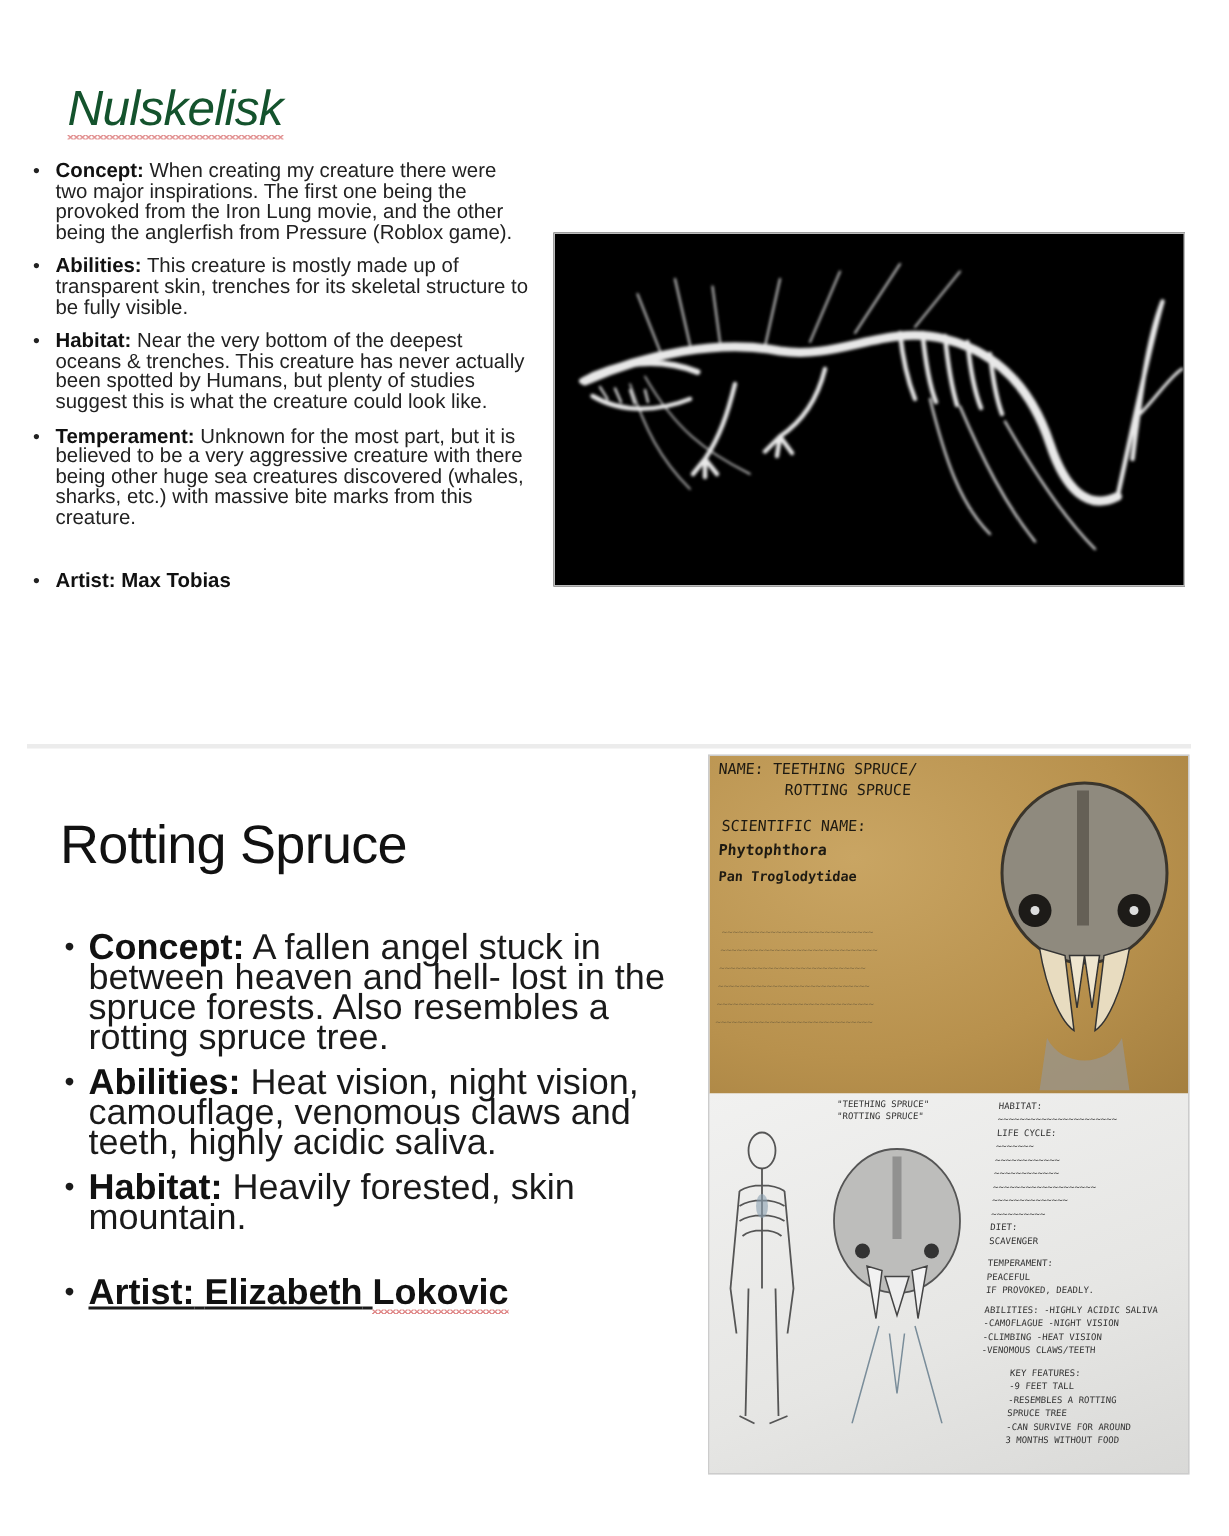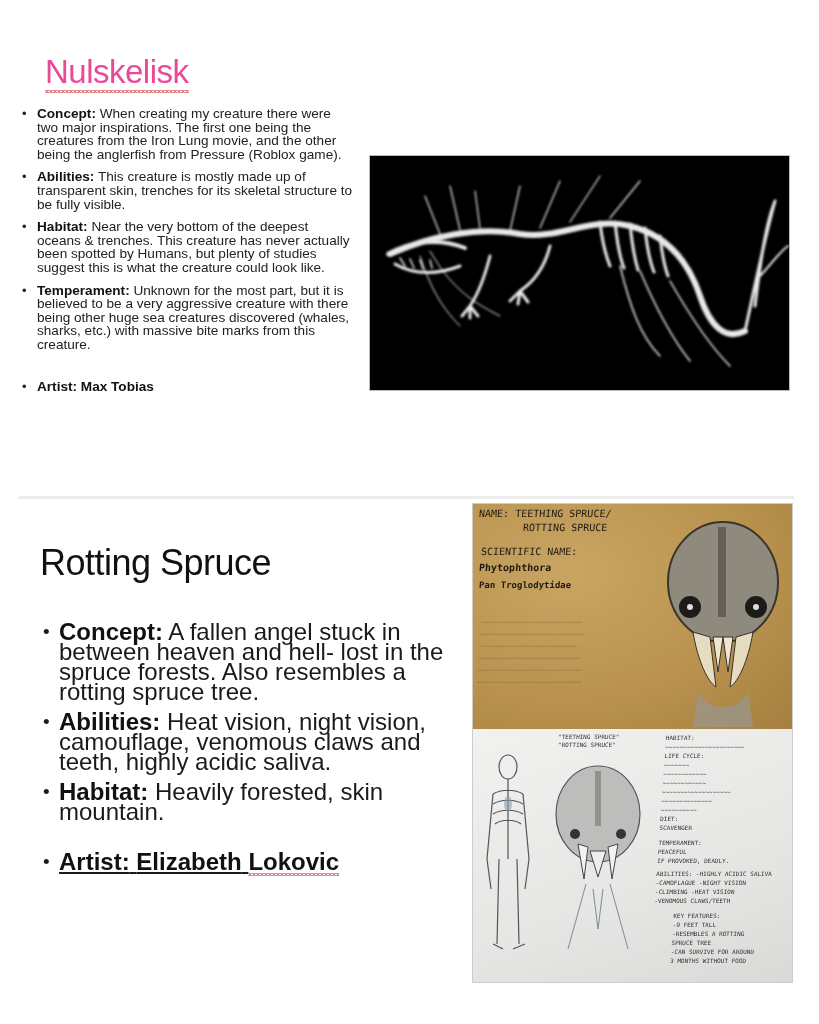--- a/index.html
+++ b/index.html
@@ -1,19 +1,19 @@
 <!DOCTYPE html>
 <html><head>
 <meta charset="utf-8">
 <style>
   html, body { margin:0; padding:0; background:#ffffff; }
   body { width:819px; height:1024px; position:relative; overflow:hidden;
          font-family:"Liberation Sans", "DejaVu Sans", sans-serif; color:#1a1a1a; }
   .abs { position:absolute; }
-  .title1 { left:45px; top:52px; font-size:33px; letter-spacing:-0.5px; color:#ec4899; line-height:40px; }
+  .title1 { left:45px; top:52px; font-size:33px; font-style:italic; letter-spacing:-0.5px; color:#14532d; line-height:40px; }
   .squiggle { display:block; height:3px; margin-top:-2px;
     background-image: repeating-linear-gradient(135deg, transparent 0 2px, #e08a8a 2px 3px, transparent 3px 4px),
                       repeating-linear-gradient(45deg, transparent 0 2px, #e08a8a 2px 3px, transparent 3px 4px);
     background-size:4px 3px; }
   ul.bl1 { left:18px; top:107px; width:335px; margin:0; padding:0; list-style:none; }
   ul.bl1 li { position:relative; padding-left:19px; font-size:13.6px; line-height:13.6px; margin-bottom:9px; color:#222; }
   ul.bl1 li::before { content:"•"; position:absolute; left:4px; top:0; font-size:13px; }
   ul.bl1 li b { font-weight:bold; color:#111; }
   .artist1 { margin-top:28px !important; }
   .img1 { left:369px; top:155px; width:421px; height:236px; background:#000; border:1px solid #bbb; box-sizing:border-box; overflow:hidden; }
@@ -40,21 +40,21 @@
 </style>
 </head>
 <body>
 
 <div class="abs title1">
   <span>Nulskelisk</span>
   <span class="squiggle"></span>
 </div>
 
 <ul class="abs bl1">
-  <li><b>Concept:</b><span> When creating my creature there were two major inspirations. The first one being the creatures from the Iron Lung movie, and the other being the anglerfish from Pressure (Roblox game).</span></li>
+  <li><b>Concept:</b><span> When creating my creature there were two major inspirations. The first one being the provoked from the Iron Lung movie, and the other being the anglerfish from Pressure (Roblox game).</span></li>
   <li><b>Abilities:</b><span> This creature is mostly made up of transparent skin, trenches for its skeletal structure to be fully visible.</span></li>
   <li><b>Habitat:</b><span> Near the very bottom of the deepest oceans &amp; trenches. This creature has never actually been spotted by Humans, but plenty of studies suggest this is what the creature could look like.</span></li>
   <li><b>Temperament:</b><span> Unknown for the most part, but it is believed to be a very aggressive creature with there being other huge sea creatures discovered (whales, sharks, etc.) with massive bite marks from this creature.</span></li>
   <li class="artist1"><b><span>Artist:</span> <span>Max Tobias</span></b></li>
 </ul>
 
 <div class="abs img1">
   <svg width="421" height="236" viewBox="0 0 421 236">
     <defs>
       <filter id="glow">

